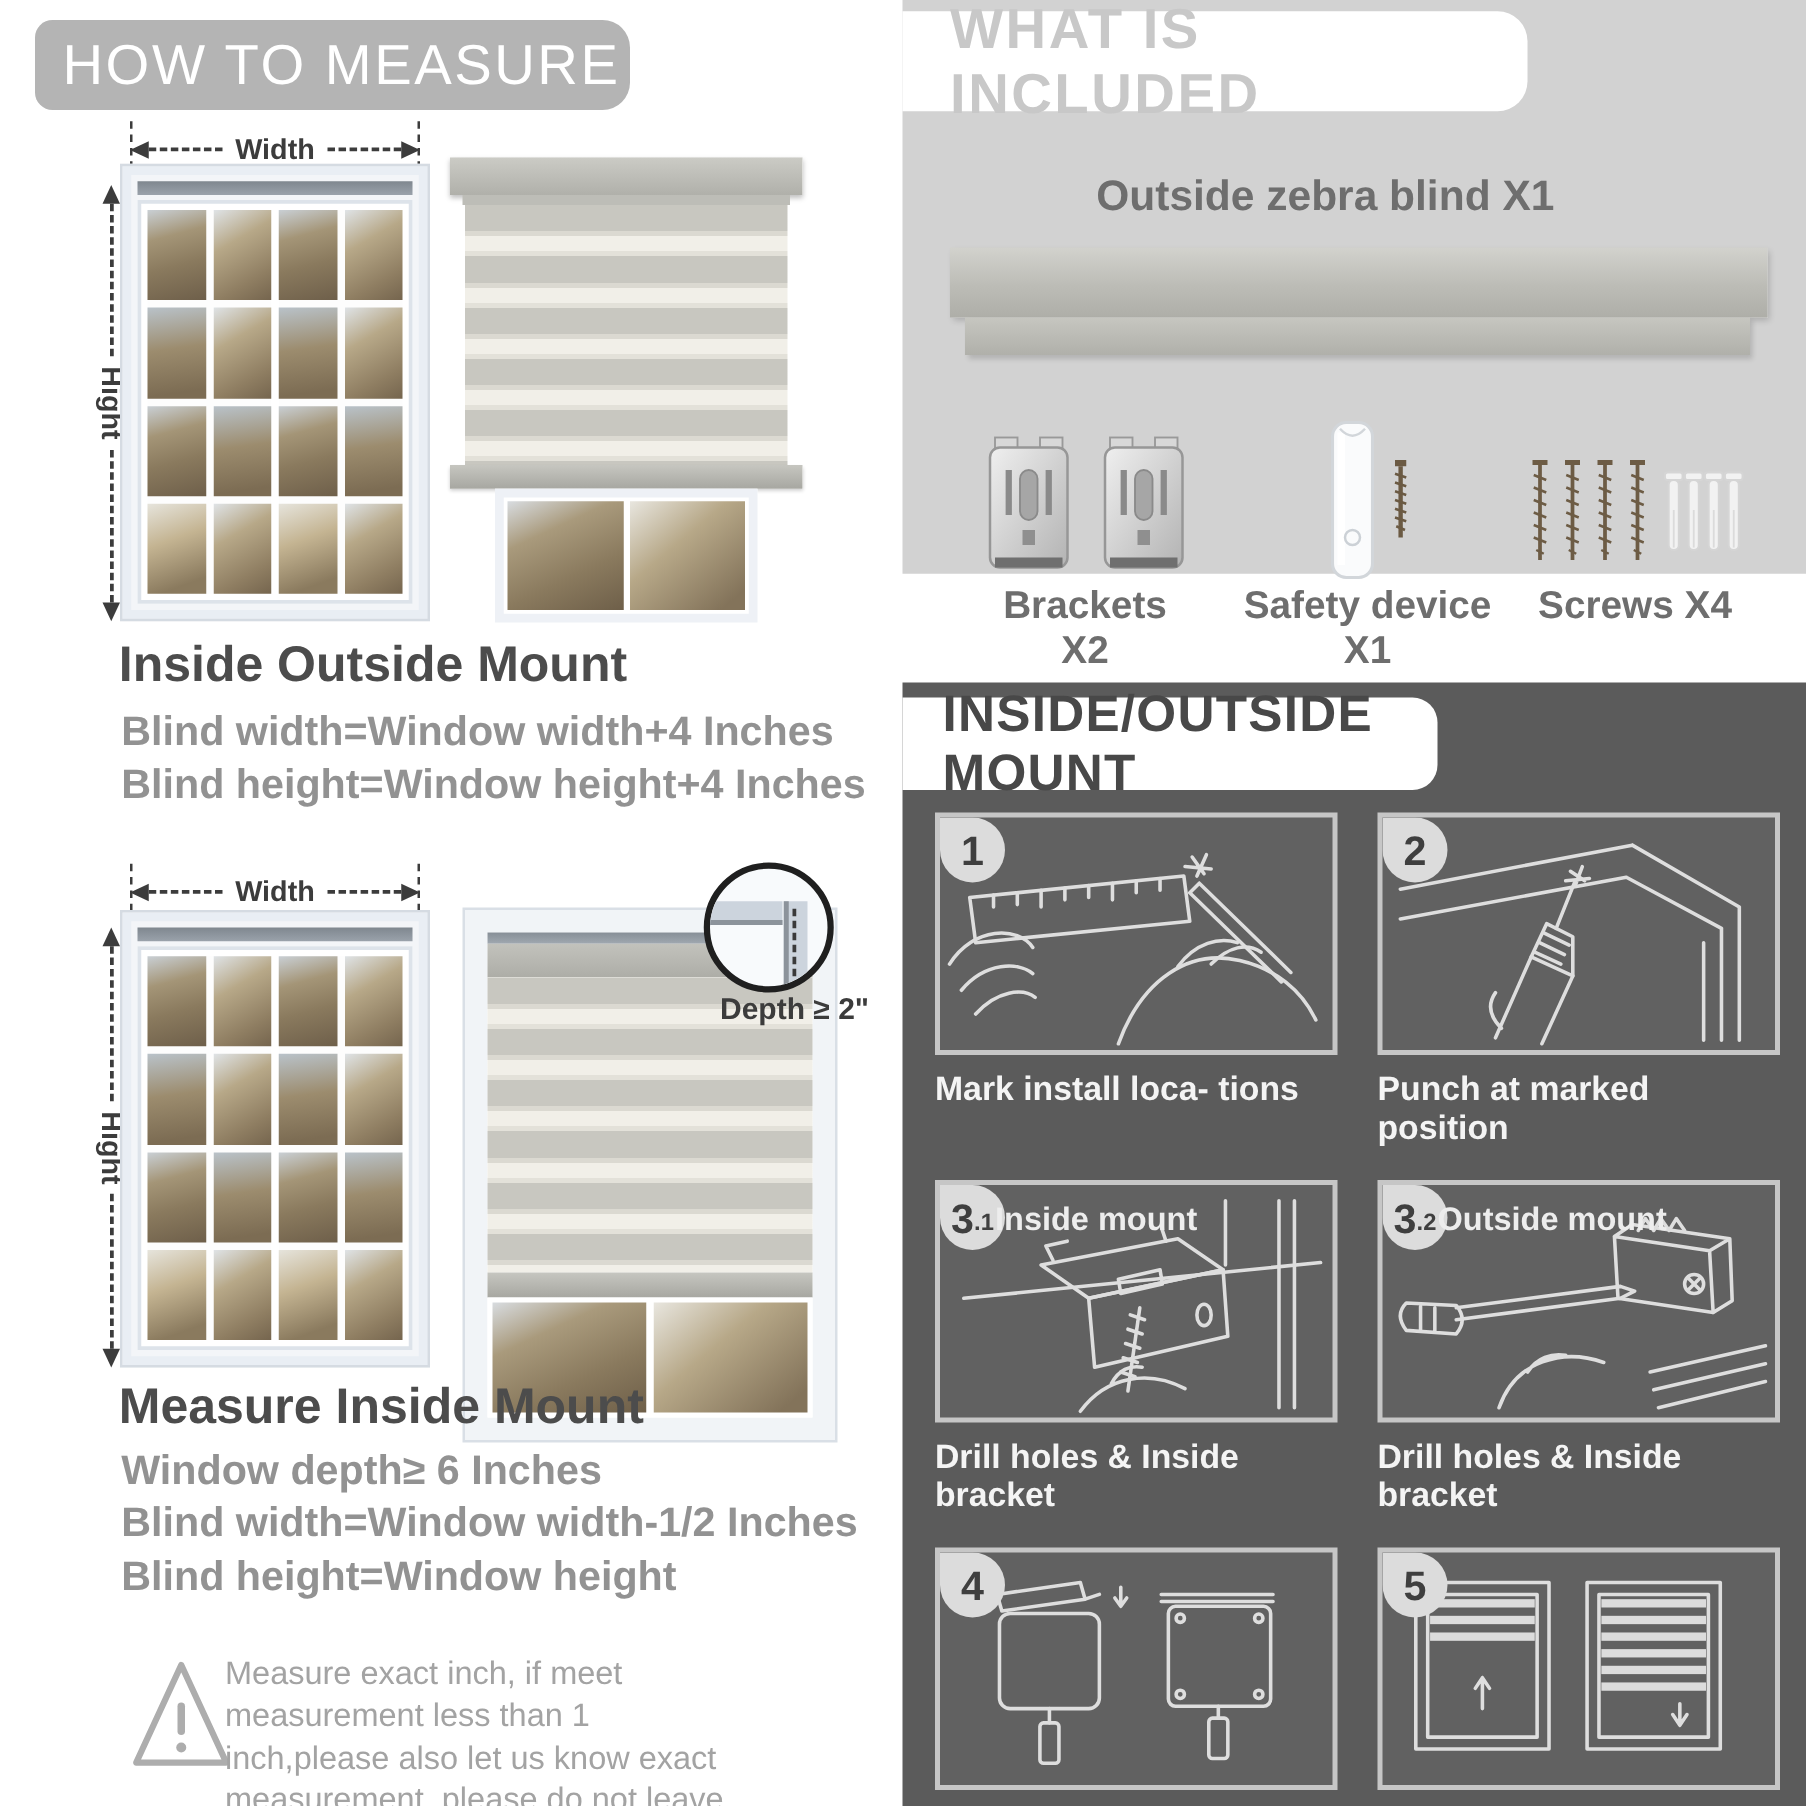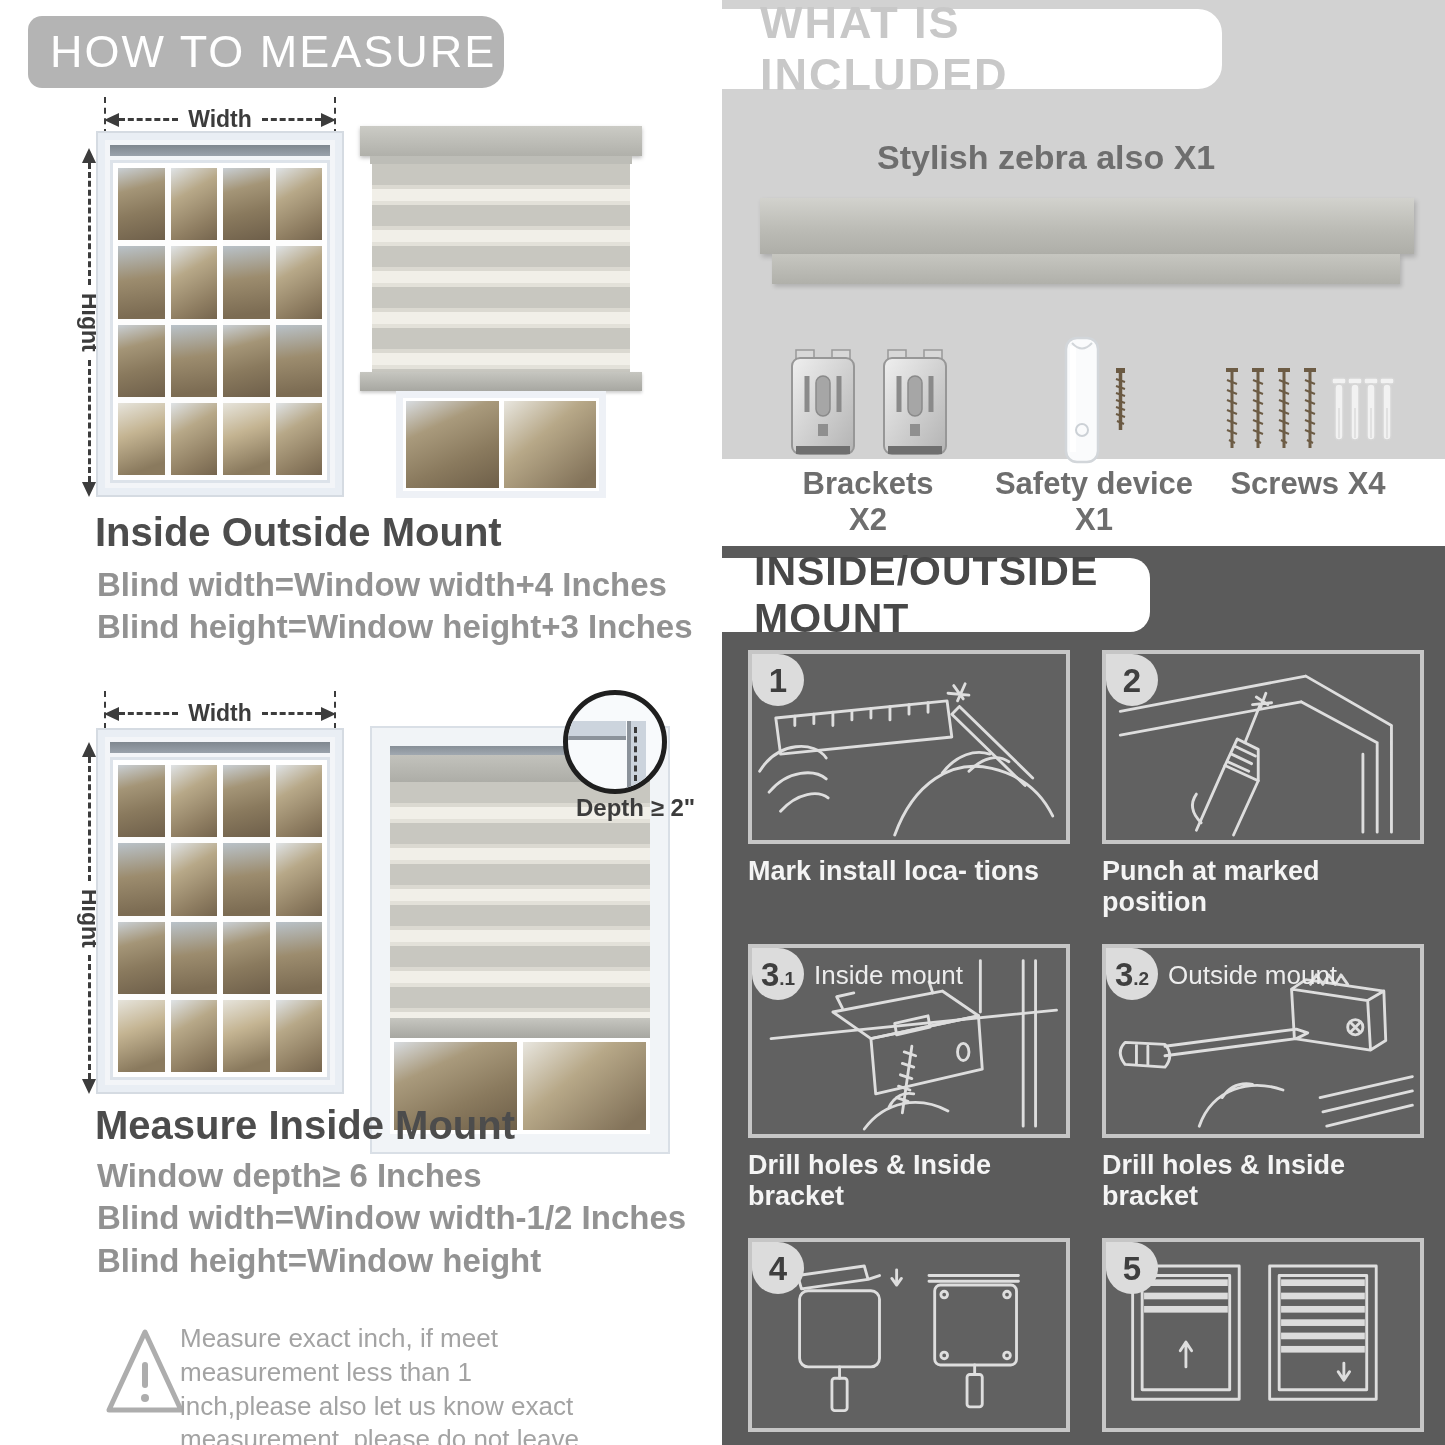--- a/index.html
+++ b/index.html
@@ -91,21 +91,21 @@
   .mount-header{position:absolute;left:0;top:12px;width:428px;height:74px;background:#ffffff;
     border-radius:0 20px 20px 0;display:flex;align-items:center;padding-left:32px;box-sizing:border-box;
     color:#484848;font-size:41px;font-weight:700;letter-spacing:1px;}
   .steps-grid{position:absolute;left:26px;top:104px;width:676px;display:grid;
     grid-template-columns:1fr 1fr;column-gap:32px;row-gap:26px;}
   .panel{height:186px;border:4px solid #c6c6c6;background:#616161;position:relative;overflow:hidden;}
   .badge{position:absolute;left:0;top:0;width:52px;height:52px;background:#dcdcdc;
     border-radius:0 50% 50% 50%;display:flex;align-items:center;justify-content:center;}
   .badge .bn{font-size:33px;font-weight:700;color:#3f3f3f;line-height:1;}
   .badge .bs{font-size:19px;font-weight:700;color:#3f3f3f;margin-top:10px;}
-  .panel-label{position:absolute;left:62px;top:12px;color:#ededed;font-size:26px;font-weight:400;}
+  .panel-label{position:absolute;left:44px;top:12px;color:#ededed;font-size:26px;font-weight:700;}
   .caption{margin-top:12px;color:#f4f4f4;font-size:27px;font-weight:700;}
   .la{stroke:#dedede;fill:none;stroke-width:3;stroke-linecap:round;stroke-linejoin:round;}
   .laf{fill:#dcdcdc;stroke:none;}
 </style>
 </head>
 <body>
 
 <div class="page">
 
   <div class="abs howto-header">
@@ -162,21 +162,21 @@
     <div class="abs bA-stripes stripes"></div>
     <div class="abs bA-rail"></div>
     <div class="abs bA-window">
         <i class="bpane"></i>
         <i class="bpane"></i>
       </div>
   </div>
 
   <div class="abs sec-title" style="left:95px;top:510px;">Inside Outside Mount</div>
   <div class="abs sec-line" style="left:97px;top:566px;">Blind width=Window width+4 Inches</div>
-  <div class="abs sec-line" style="left:97px;top:608px;">Blind height=Window height+3 Inches</div>
+  <div class="abs sec-line" style="left:97px;top:608px;">Blind height=Window height+4 Inches</div>
 
   <div class="abs w-measure" style="left:104px;top:700px;width:232px;">
     <span class="tick-v" style="left:0;"></span>
     <span class="ah ah-l"></span>
     <span class="dash"></span>
     <span class="mlabel">Width</span>
     <span class="dash"></span>
     <span class="ah ah-r"></span>
     <span class="tick-v" style="right:0;"></span>
   </div>
@@ -242,21 +242,21 @@
     <path d="M42 8 L78 86 L6 86 Z" fill="none" stroke="#adadad" stroke-width="5" stroke-linejoin="round"></path>
     <rect x="39" y="38" width="6" height="26" rx="3" fill="#adadad"></rect>
     <circle cx="42" cy="74" r="4" fill="#adadad"></circle>
   </svg>
   <div class="abs warning-text" style="left:180px;top:1322px;">Measure exact inch, if meet measurement less than 1 inch,please also let us know exact measurement, please do not leave it</div>
 
   <div class="abs right-top">
     <div class="included-header">
       <span>WHAT IS INCLUDED</span>
     </div>
-    <div class="product-label">Stylish zebra also X1</div>
+    <div class="product-label">Outside zebra blind X1</div>
 
     <div class="rail-top"></div>
     <div class="rail-bottom"></div>
 
     <svg class="abs" style="left:66px;top:348px;" width="162" height="120" viewBox="0 0 162 120">
       <defs>
         <linearGradient id="metal" x1="0" y1="0" x2="1" y2="1">
           <stop offset="0" stop-color="#efefef"></stop>
             <stop offset="1" stop-color="#b3b3b3"></stop>
         </linearGradient>

